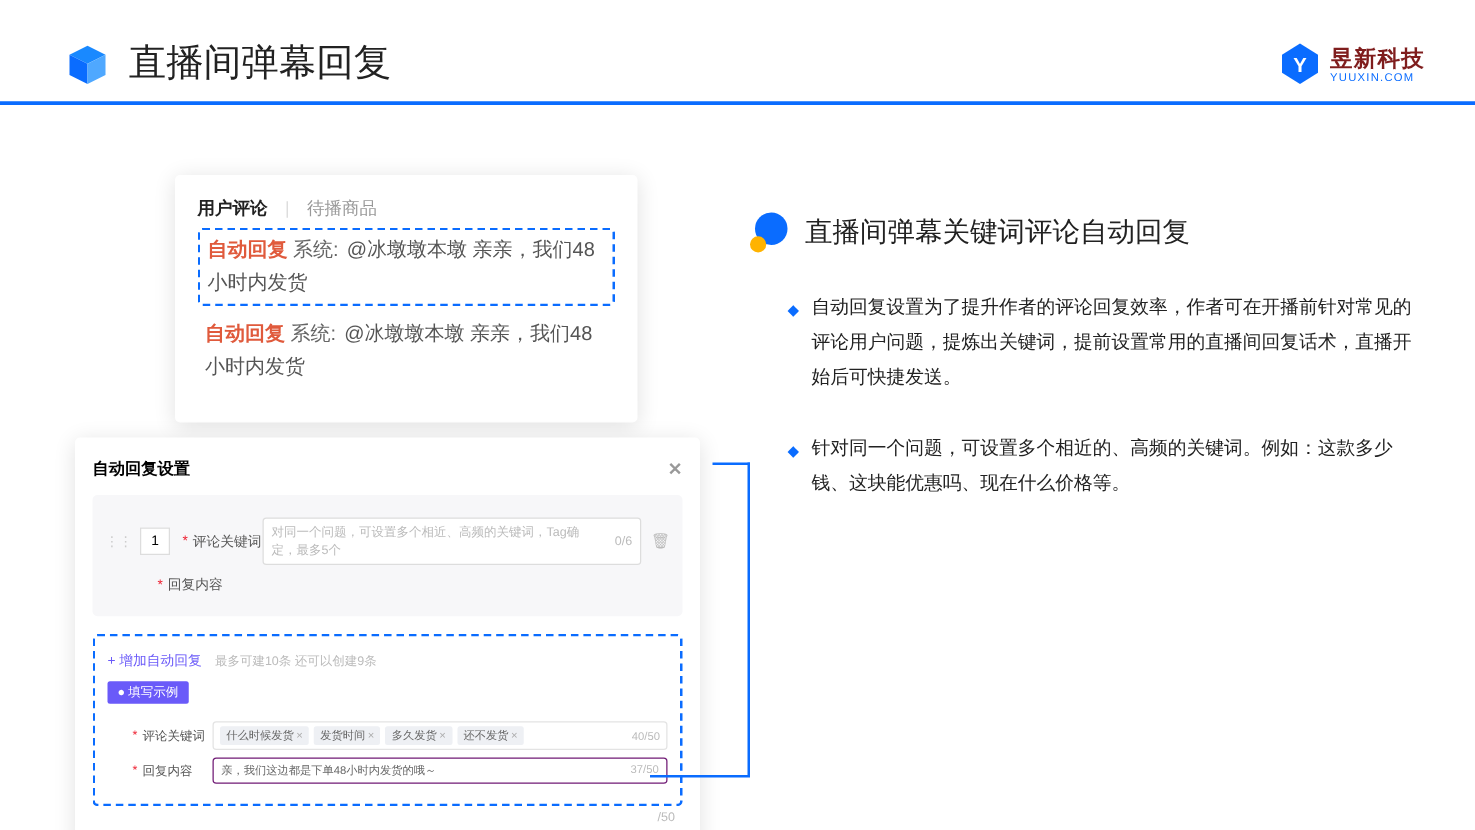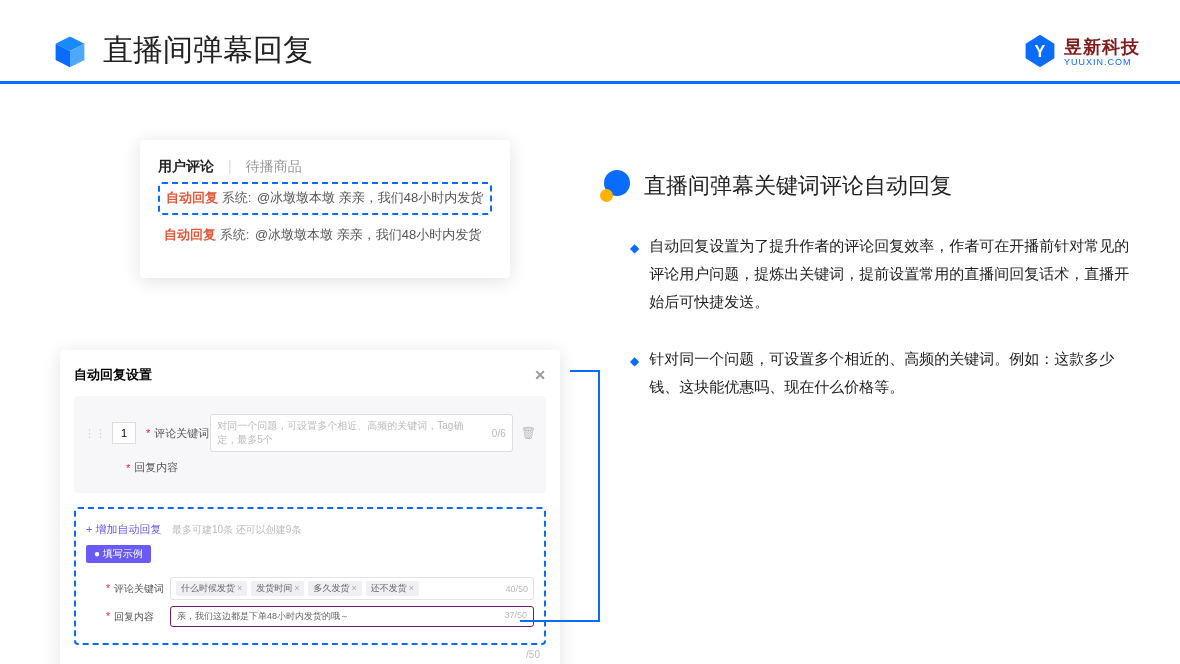--- a/index.html
+++ b/index.html
@@ -15,42 +15,42 @@
 .logo-sub { font-size: 9px; color: #0a6cff; letter-spacing: 1px; display:block; margin-top:-2px;}
 
 
 .left-panel { position: absolute; left: 60px; top: 140px; width: 500px; }
 
 .card1 { position: absolute; top: 0; left: 80px; width: 370px; background: #fff; border-radius: 4px; box-shadow: 0 3px 18px rgba(0,0,0,0.12); padding: 18px 18px 22px 18px; }
 .card1-tabs { display: flex; font-size: 14px; margin-bottom: 2px; }
 .tab-active { font-weight: 700; color: #222; }
 .tab-divider { margin: 0 14px; color: #ddd; }
 .tab-inactive { color: #999; }
-.msg-row { font-size: 13px; line-height: 1.6; color: #555; margin: 6px 0; padding: 4px 6px; }
+.msg-row { font-size: 16px; line-height: 1.6; color: #555; margin: 6px 0; padding: 4px 6px; }
 .msg-row .ar { color: #e05a3c; font-weight: 600; }
 .msg-row .sys { color: #666; margin-right: 2px; }
 .msg-hl { border: 2.5px dashed #0a6cff; border-radius: 4px; }
 
 .card2 { position: absolute; top: 210px; left: 0; width: 500px; background: #fff; border-radius: 4px; box-shadow: 0 3px 18px rgba(0,0,0,0.12); padding: 12px 14px 18px 14px; }
 .card2-head { display: flex; align-items: center; justify-content: space-between; font-size: 13px; font-weight: 600; padding: 4px 0 12px 0; }
 .close-x { color: #999; font-size: 14px; cursor: pointer; }
 .form-wrap { background: #f7f7f9; border-radius: 4px; padding: 10px 10px; }
 .form-line { display: flex; align-items: center; font-size: 11px; margin: 8px 0; }
 .handle { color: #ccc; margin-right: 6px; }
 .num-box { width: 24px; height: 22px; border: 1px solid #ddd; background: #fff; display: inline-flex; align-items: center; justify-content: center; font-size: 11px; margin-right: 10px; }
 .red-star { color: #e23; margin-right: 4px; }
 .lbl { color: #555; width: 56px; }
 .inp { flex: 1; border: 1px solid #ddd; background: #fff; border-radius: 3px; padding: 4px 6px; font-size: 10px; color: #bbb; display: flex; align-items: center; justify-content: space-between; gap: 12px; }
 .cnt { color: #bbb; font-size: 10px; }
 .trash { margin-left: 8px; color: #bbb; font-size: 12px; }
 
 .example-box { border: 2.5px dashed #0a6cff; border-radius: 4px; padding: 10px; margin-top: 14px; }
 .add-link { color: #6a5af9; font-size: 11px; }
 .add-hint { color: #bbb; font-size: 10px; margin-left: 6px; }
-.badge-purple { background: #6a5af9; color: #fff; font-size: 10px; padding: 2px 8px; border-radius: 2px; display: inline-block; margin: 8px 0; }
+.badge-purple { background: #6a5af9; color: #fff; font-size: 10px; padding: 2px 8px; border-radius: 2px; display: inline-block; margin: 8px 0; font-family: Liberation Serif, serif; }
 .ex-line { display: flex; align-items: center; font-size: 10px; margin: 6px 0 6px 20px; }
 .ex-lbl { color: #555; width: 56px; }
 .tag-row { display: flex; gap: 4px; flex: 1; align-items: center; border: 1px solid #e3e3e3; background:#fff; border-radius:3px; padding: 3px 5px; }
 .tag { background: #eef0f4; color: #666; padding: 1px 5px; border-radius: 2px; font-size: 9px; }
 .tag .x { margin-left: 2px; color: #aaa; }
 .ex-cnt { margin-left: auto; color: #bbb; font-size: 9px; }
 .ex-txt { flex: 1; border: 1px solid #701a75; background:#fff; border-radius: 3px; padding: 3px 6px; font-size: 9px; color: #666; display: flex; justify-content: flex-start; }
 
 
 .conn1 { position: absolute; left: 510px; top: 230px; width: 30px; height: 2px; border-top: 2px solid #0a6cff; }

